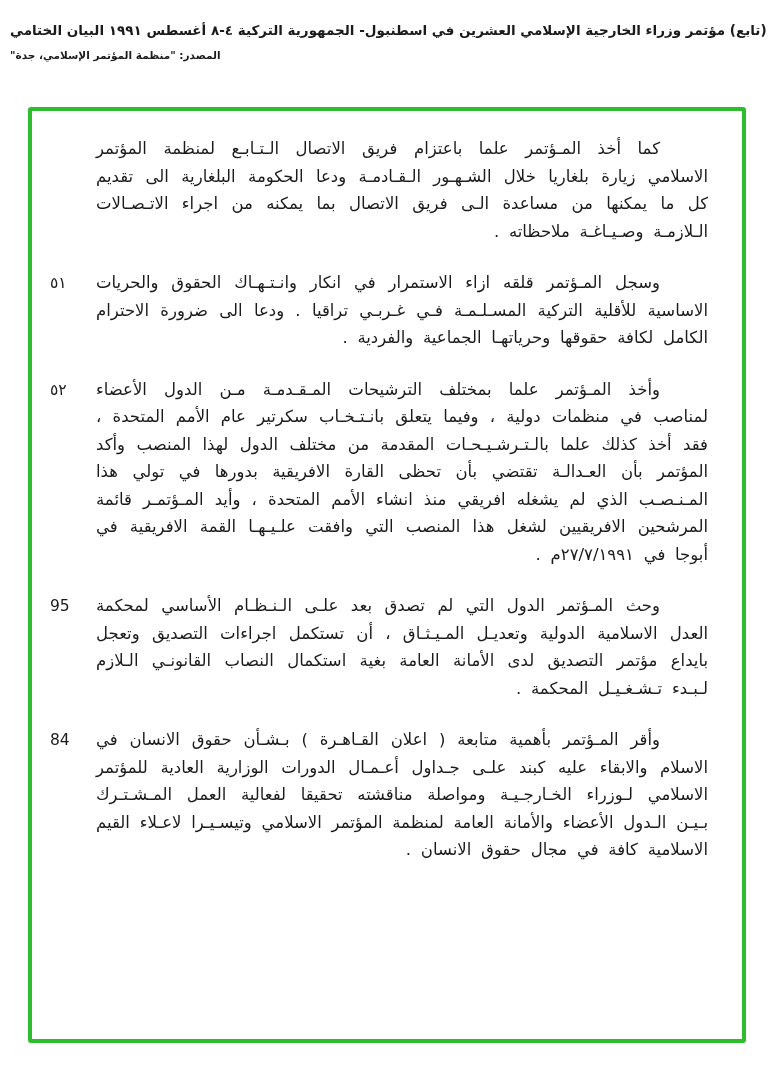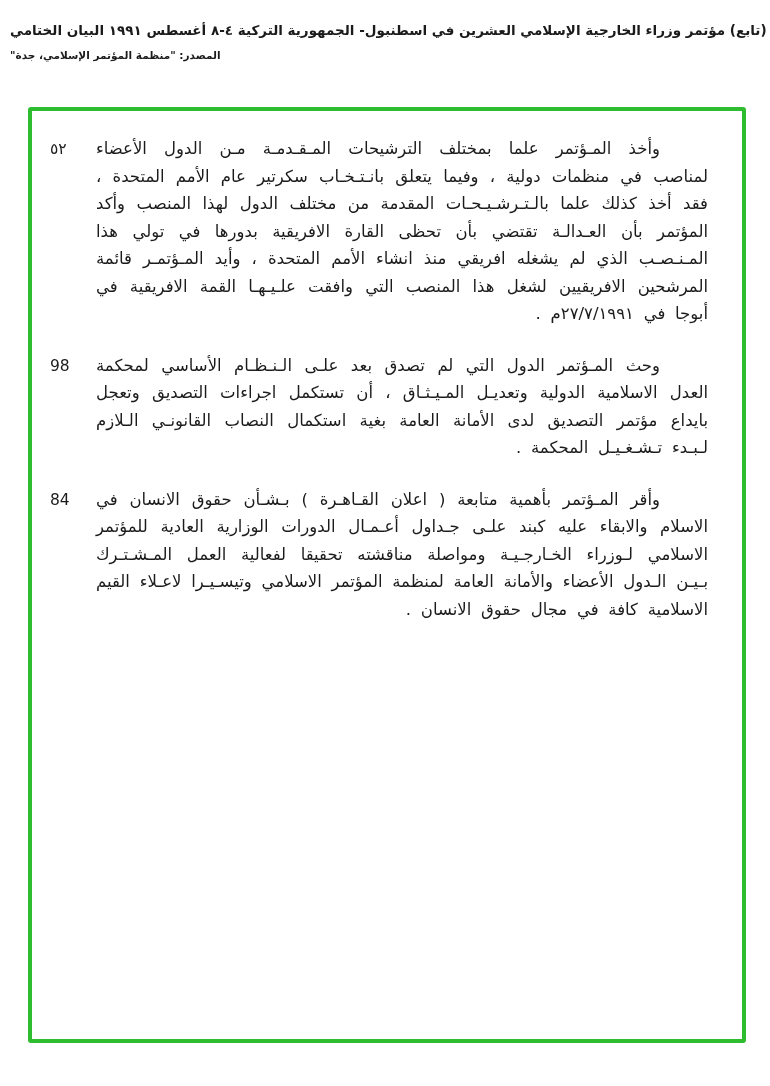--- a/index.html
+++ b/index.html
@@ -93,28 +93,32 @@
 <body>
 
 <div class="header">
   <div class="title">(تابع) مؤتمر وزراء الخارجية الإسلامي العشرين في اسطنبول- الجمهورية التركية ٤-٨ أغسطس ١٩٩١ البيان الختامي</div>
   <div class="source">المصدر: "منظمة المؤتمر الإسلامي، جدة"</div>
 </div>
 
 <div class="frame">
   <div class="content">
 
+    <p class="para">كما أخذ المـؤتمر علما باعتزام فريق الاتصال الـتـابـع لمنظمة المؤتمر الاسلامي زيارة بلغاريا خلال الشـهـور الـقـادمـة ودعا الحكومة البلغارية الى تقديم كل ما يمكنها من مساعدة الـى فريق الاتصال بما يمكنه من اجراء الاتـصـالات الـلازمـة وصـيـاغـة ملاحظاته .</p>
 
+    <p class="para">
+      <span class="pnum">٥١</span><span>وسجل المـؤتمر قلقه ازاء الاستمرار في انكار وانـتـهـاك الحقوق والحريات الاساسية للأقلية التركية المسـلـمـة فـي غـربـي تراقيا . ودعا الى ضرورة الاحترام الكامل لكافة حقوقها وحرياتهـا الجماعية والفردية .</span>
+    </p>
 
     <p class="para">
       <span class="pnum">٥٢</span><span>وأخذ المـؤتمر علما بمختلف الترشيحات المـقـدمـة مـن الدول الأعضاء لمناصب في منظمات دولية ، وفيما يتعلق بانـتـخـاب سكرتير عام الأمم المتحدة ، فقد أخذ كذلك علما بالـتـرشـيـحـات المقدمة من مختلف الدول لهذا المنصب وأكد المؤتمر بأن العـدالـة تقتضي بأن تحظى القارة الافريقية بدورها في تولي هذا المـنـصـب الذي لم يشغله افريقي منذ انشاء الأمم المتحدة ، وأيد المـؤتمـر قائمة المرشحين الافريقيين لشغل هذا المنصب التي وافقت علـيـهـا القمة الافريقية في أبوجا في ٢٧/٧/١٩٩١م .</span>
     </p>
 
     <p class="para">
-      <span class="pnum">98</span><span>وحث المـؤتمر الدول التي لم تصدق بعد علـى الـنـظـام الأساسي لمحكمة العدل الاسلامية الدولية وتعديـل المـيـثـاق ، أن تستكمل اجراءات التصديق وتعجل بايداع مؤتمر التصديق لدى الأمانة العامة بغية استكمال النصاب القانونـي الـلازم لـبـدء تـشـغـيـل المحكمة .</span>
+      <span class="pnum">95</span><span>وحث المـؤتمر الدول التي لم تصدق بعد علـى الـنـظـام الأساسي لمحكمة العدل الاسلامية الدولية وتعديـل المـيـثـاق ، أن تستكمل اجراءات التصديق وتعجل بايداع مؤتمر التصديق لدى الأمانة العامة بغية استكمال النصاب القانونـي الـلازم لـبـدء تـشـغـيـل المحكمة .</span>
     </p>
 
     <p class="para">
       <span class="pnum">84</span><span>وأقر المـؤتمر بأهمية متابعة ( اعلان القـاهـرة ) بـشـأن حقوق الانسان في الاسلام والابقاء عليه كبند علـى جـداول أعـمـال الدورات الوزارية العادية للمؤتمر الاسلامي لـوزراء الخـارجـيـة ومواصلة مناقشته تحقيقا لفعالية العمل المـشـتـرك بـيـن الـدول الأعضاء والأمانة العامة لمنظمة المؤتمر الاسلامي وتيسـيـرا لاعـلاء القيم الاسلامية كافة في مجال حقوق الانسان .</span>
     </p>
 
   </div>
 </div>
 
 <div class="footer">

